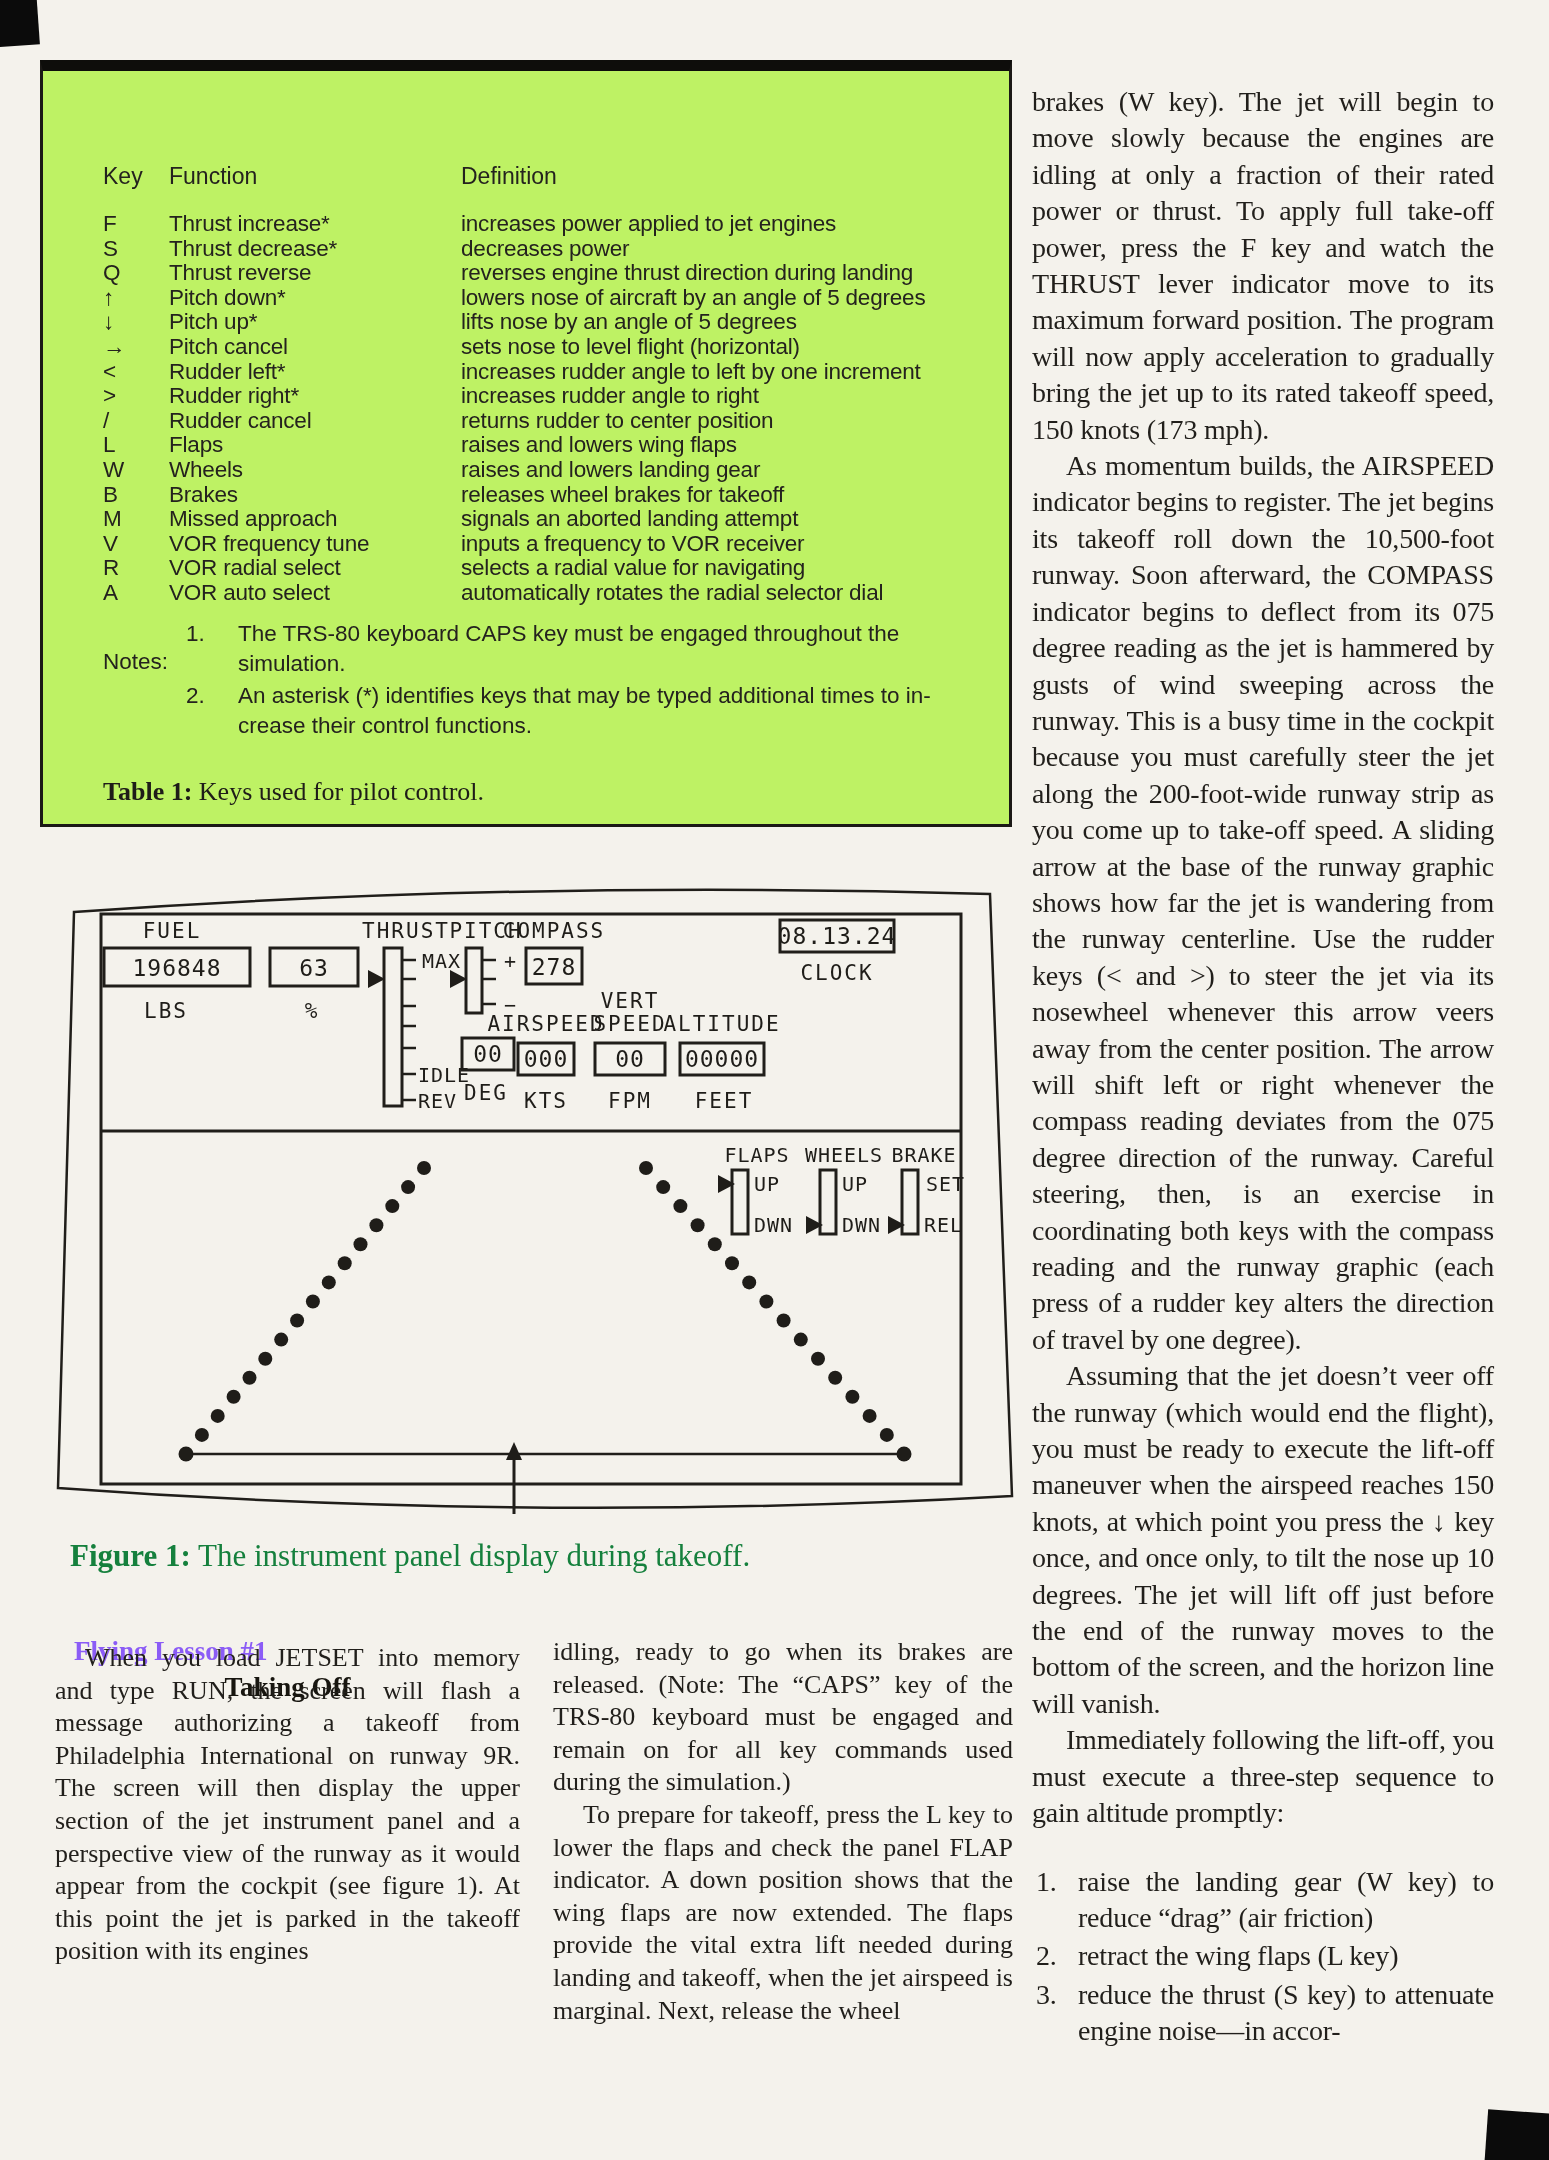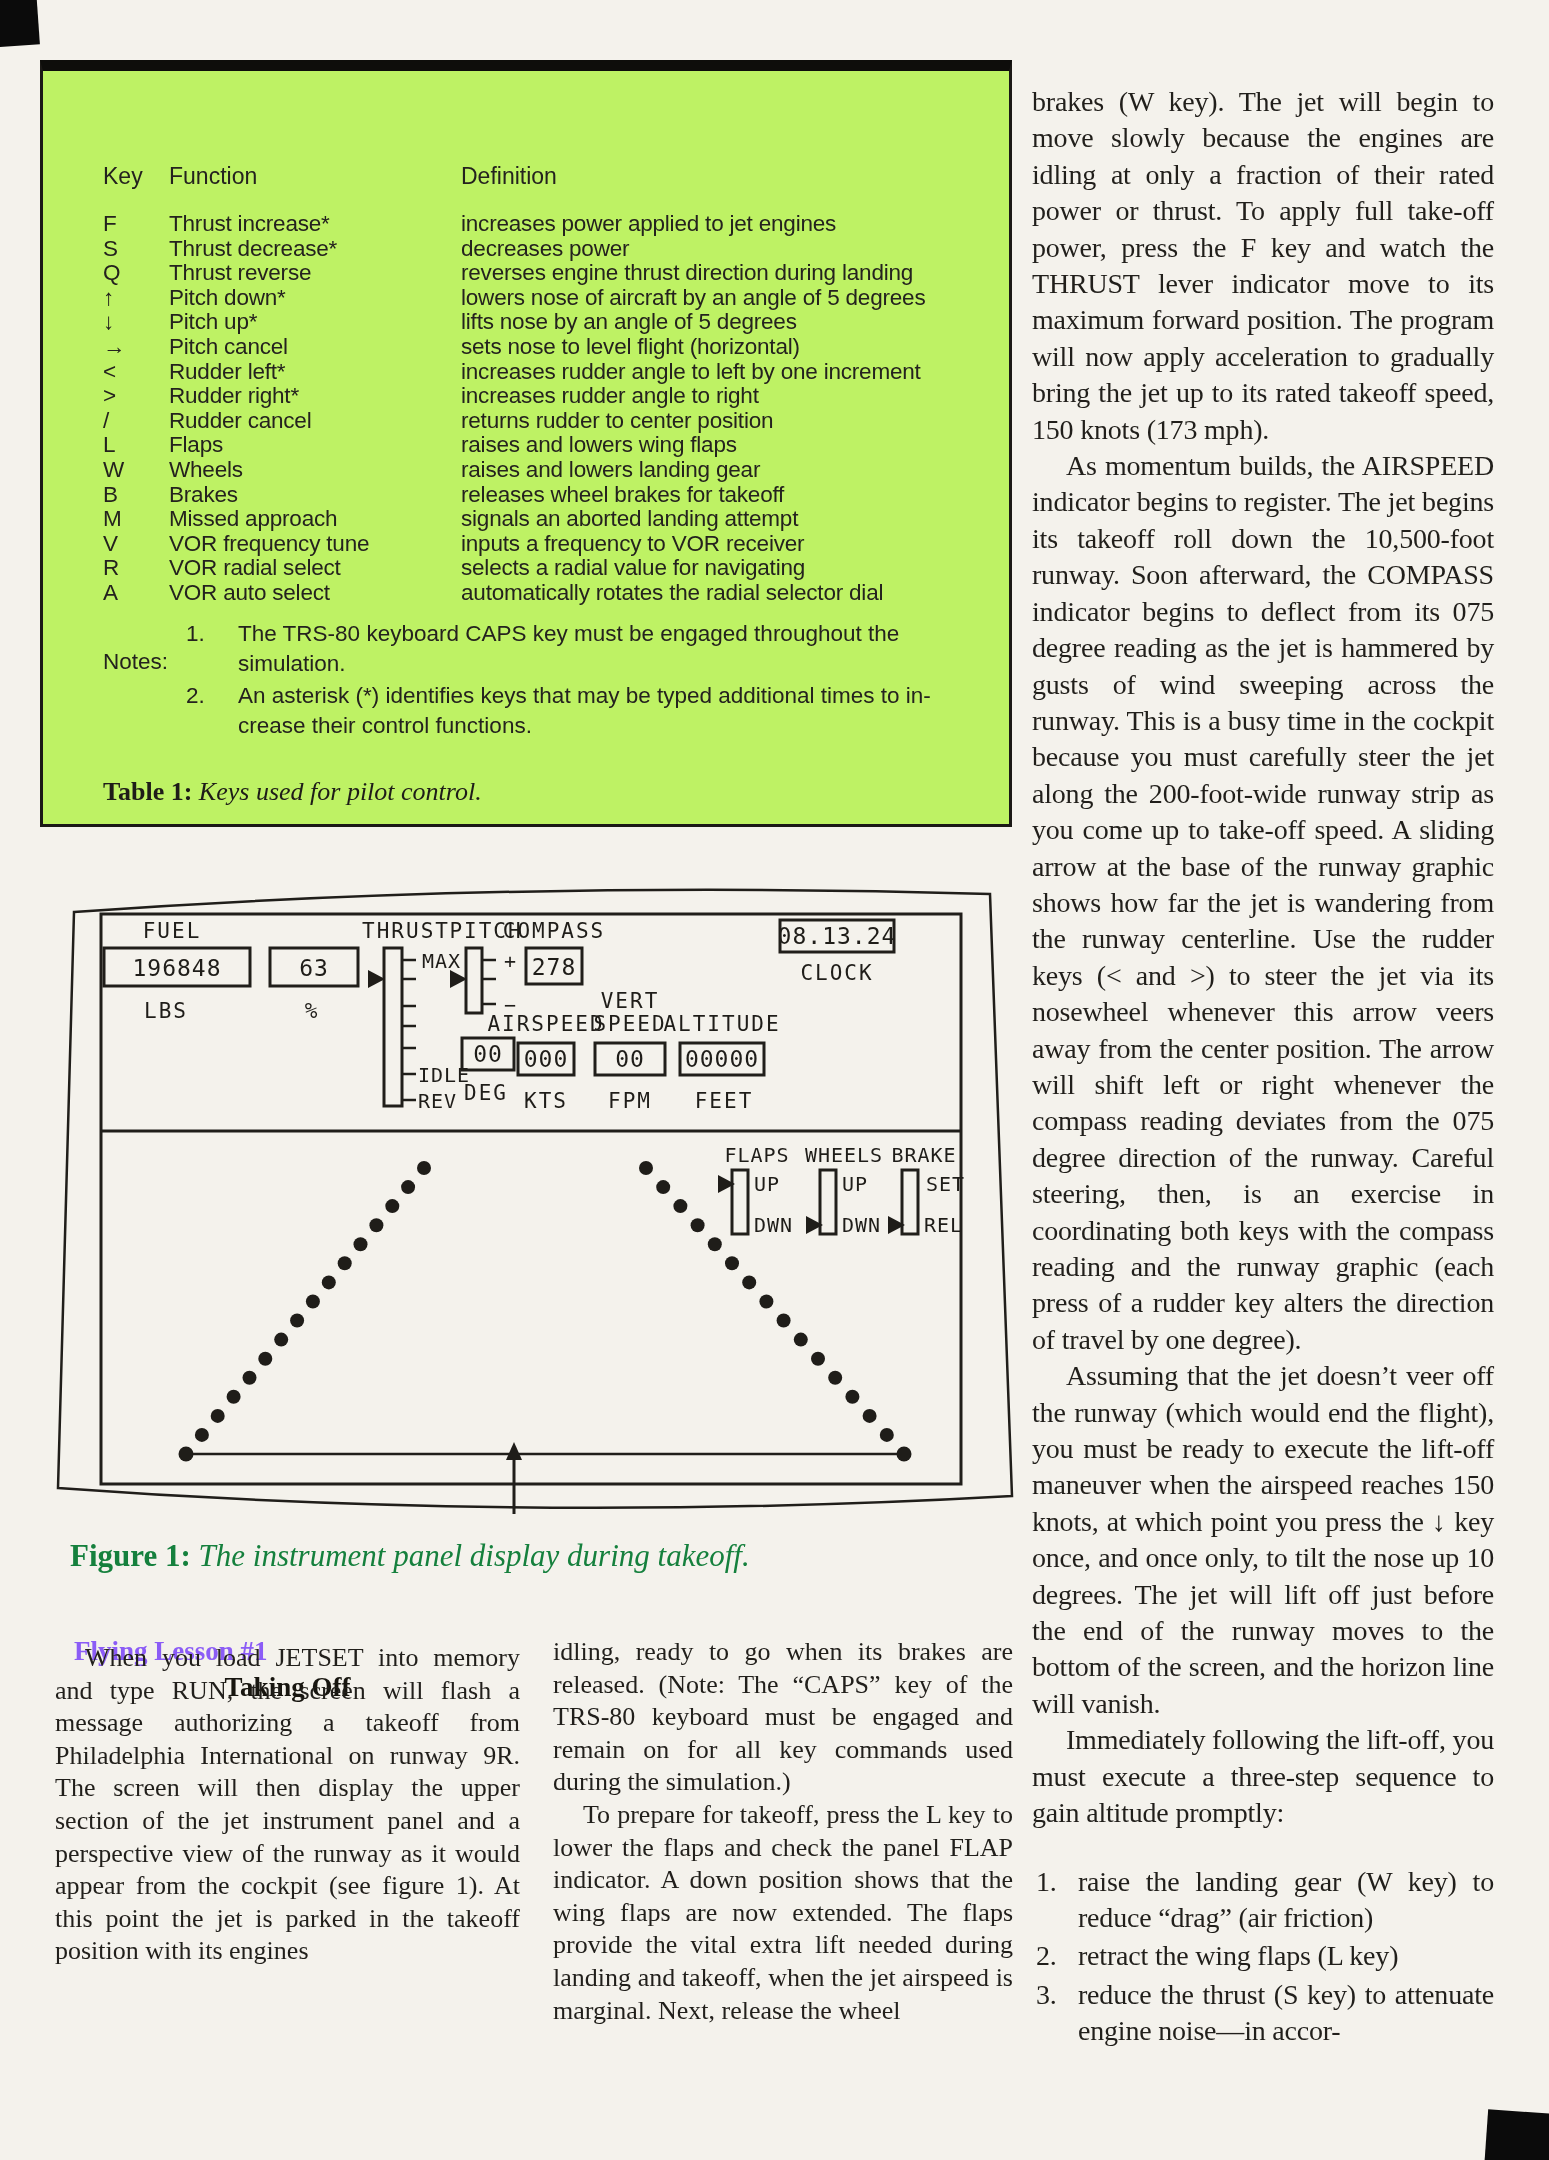--- a/index.html
+++ b/index.html
@@ -18,21 +18,21 @@
   .t-col-func{position:absolute;left:126px;white-space:nowrap;}
   .t-col-def{position:absolute;left:418px;white-space:nowrap;}
   #table1-notes{position:absolute;top:576px;left:60px;width:850px;font-size:22.5px;line-height:30px;}
   .note-row{position:relative;margin-bottom:2px;}
   .note-num{position:absolute;left:83px;}
   .note-text{margin-left:135px;width:705px;}
   #notes-label{position:absolute;left:0;top:0;}
   #table1-caption{position:absolute;top:706px;left:60px;font-family:"Liberation Serif",serif;
       font-size:26px;color:#1e1c18;}
   .cap-label{font-weight:bold;}
-  .cap-text{font-style:italic;text-align:center;}
+  .cap-text{text-align:center;}
   
   #figure1{position:absolute;left:54px;top:878px;width:970px;height:648px;}
   #figure1 svg{display:block;}
   #figure1 text{fill:#1f1d19;font-family:"DejaVu Sans Mono",monospace;}
   .panel-stroke{stroke:#201e1a;fill:none;}
   .p-label{font-size:21px;letter-spacing:2px;}
   .p-small{font-size:20px;letter-spacing:1px;}
   .p-value{font-size:23px;letter-spacing:1px;}
   #figure1-caption{position:absolute;left:70px;top:1538px;font-size:31px;color:#15803d;}
   

